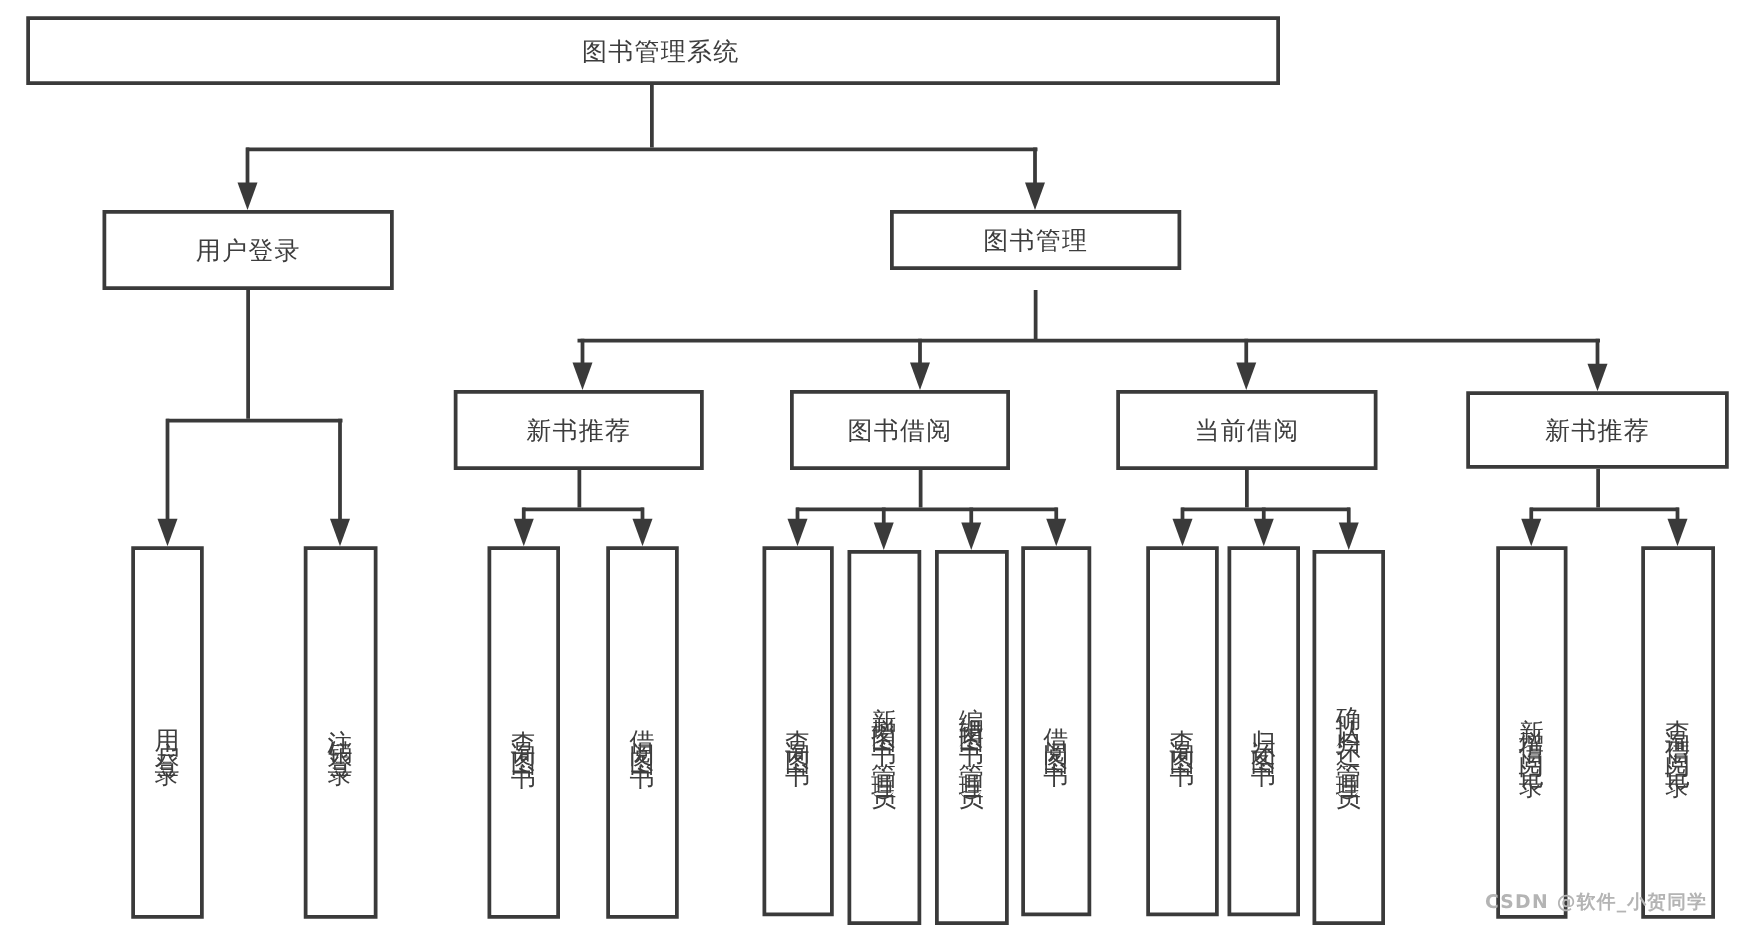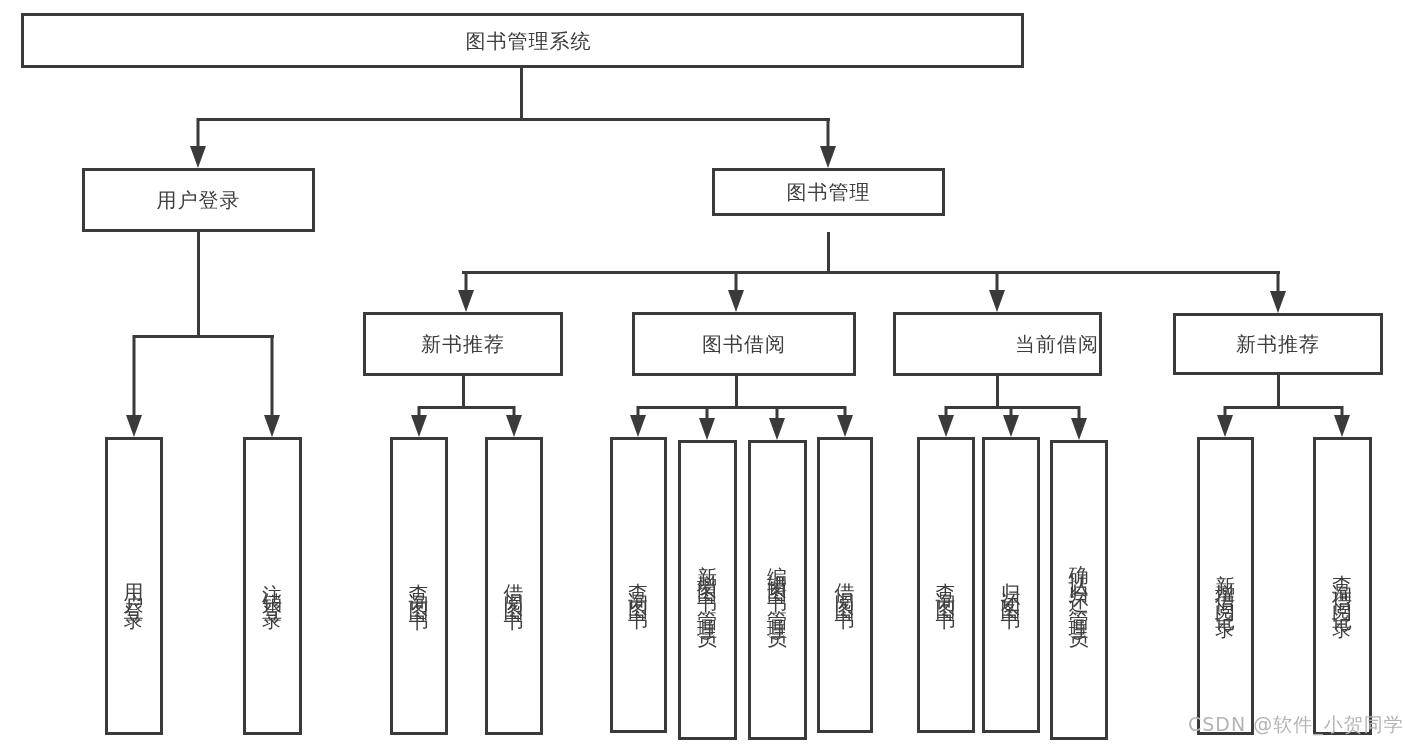--- a/index.html
+++ b/index.html
@@ -40,25 +40,26 @@
     position:absolute;bottom:0;left:50%;
     transform:translateX(-50%);
     width:0;height:0;
     border-left:8px solid transparent;
     border-right:8px solid transparent;
     border-top:22px solid var(--line,#3a3a3a);
   }
   .watermark{
     position:absolute;
     left:1188px;top:712px;
-    font-size:19px;
+    font-size:15px;
     color:var(--wm,#b4b4b4);
     letter-spacing:1px;
     z-index:5;
     white-space:nowrap;
+    font-weight:bold;
   }
 </style>
 </head>
 <body>
 
 <div id="stage" style="--bg: #ffffff; --line: #3a3a3a; --boxbg: #ffffff; --text: #3d3d3d; --wm: #b4b4b4;">
   <div class="watermark">CSDN @软件_小贺同学</div>
 <div class="vline" style="left: 520px; top: 68px; height: 50px;"></div>
     <div class="vline" style="left: 197px; top: 232px; height: 103px;"></div>
     <div class="vline" style="left: 827px; top: 232px; height: 41px;"></div>
@@ -154,24 +155,24 @@
     </div>
     <div class="node h" style="left: 82px; top: 168px; width: 233px; height: 64px;">
       <span class="label">用户登录</span>
     </div>
     <div class="node h" style="left: 712px; top: 168px; width: 233px; height: 48px;">
       <span class="label">图书管理</span>
     </div>
     <div class="node h" style="left: 363px; top: 312px; width: 200px; height: 64px;">
       <span class="label">新书推荐</span>
     </div>
-    <div class="node h" style="left: 632px; top: 312px; width: 224px; height: 64px;">
+    <div class="node h" style="left: 632px; top: 312px; width: 176px; height: 64px;">
       <span class="label">图书借阅</span>
     </div>
-    <div class="node h" style="left: 893px; top: 312px; width: 209px; height: 64px; justify-content: flex-end;">
+    <div class="node h" style="left: 893px; top: 312px; width: 209px; height: 64px;">
       <span class="label">当前借阅</span>
     </div>
     <div class="node h" style="left: 1173px; top: 313px; width: 210px; height: 62px;">
       <span class="label">新书推荐</span>
     </div>
     <div class="node v" style="left: 105px; top: 437px; width: 58px; height: 298px;">
       <span class="label">用户登录</span>
     </div>
     <div class="node v" style="left: 243px; top: 437px; width: 59px; height: 298px;">
       <span class="label">注销登录</span>

